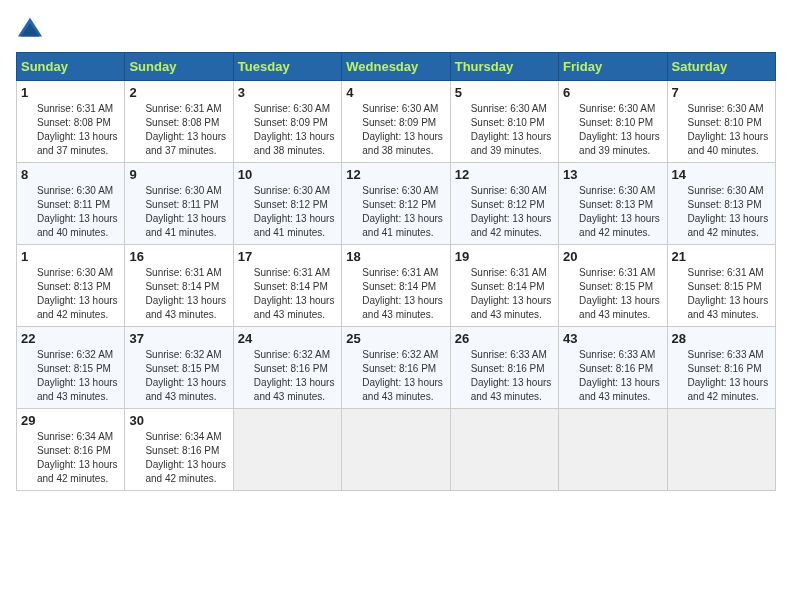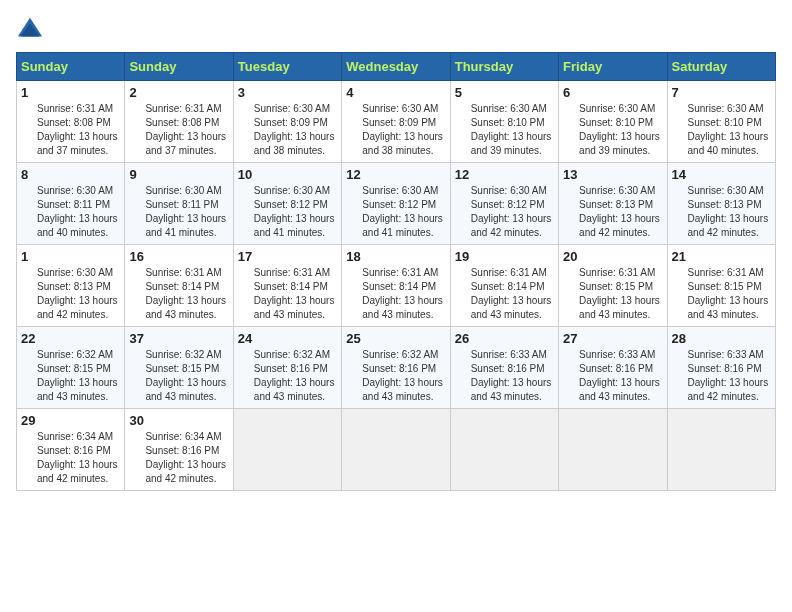--- a/index.html
+++ b/index.html
@@ -234,21 +234,21 @@
         </td>
         <td>
           <span class="day-num">25</span>
           <div class="day-info">Sunrise: 6:32 AM<br>Sunset: 8:16 PM<br>Daylight: 13 hours and 43 minutes.</div>
         </td>
         <td>
           <span class="day-num">26</span>
           <div class="day-info">Sunrise: 6:33 AM<br>Sunset: 8:16 PM<br>Daylight: 13 hours and 43 minutes.</div>
         </td>
         <td>
-          <span class="day-num">27</span>
+          <span class="day-num">43</span>
           <div class="day-info">Sunrise: 6:33 AM<br>Sunset: 8:16 PM<br>Daylight: 13 hours and 43 minutes.</div>
         </td>
         <td>
           <span class="day-num">28</span>
           <div class="day-info">Sunrise: 6:33 AM<br>Sunset: 8:16 PM<br>Daylight: 13 hours and 42 minutes.</div>
         </td>
       </tr>
       <tr>
         <td>
           <span class="day-num">29</span>

